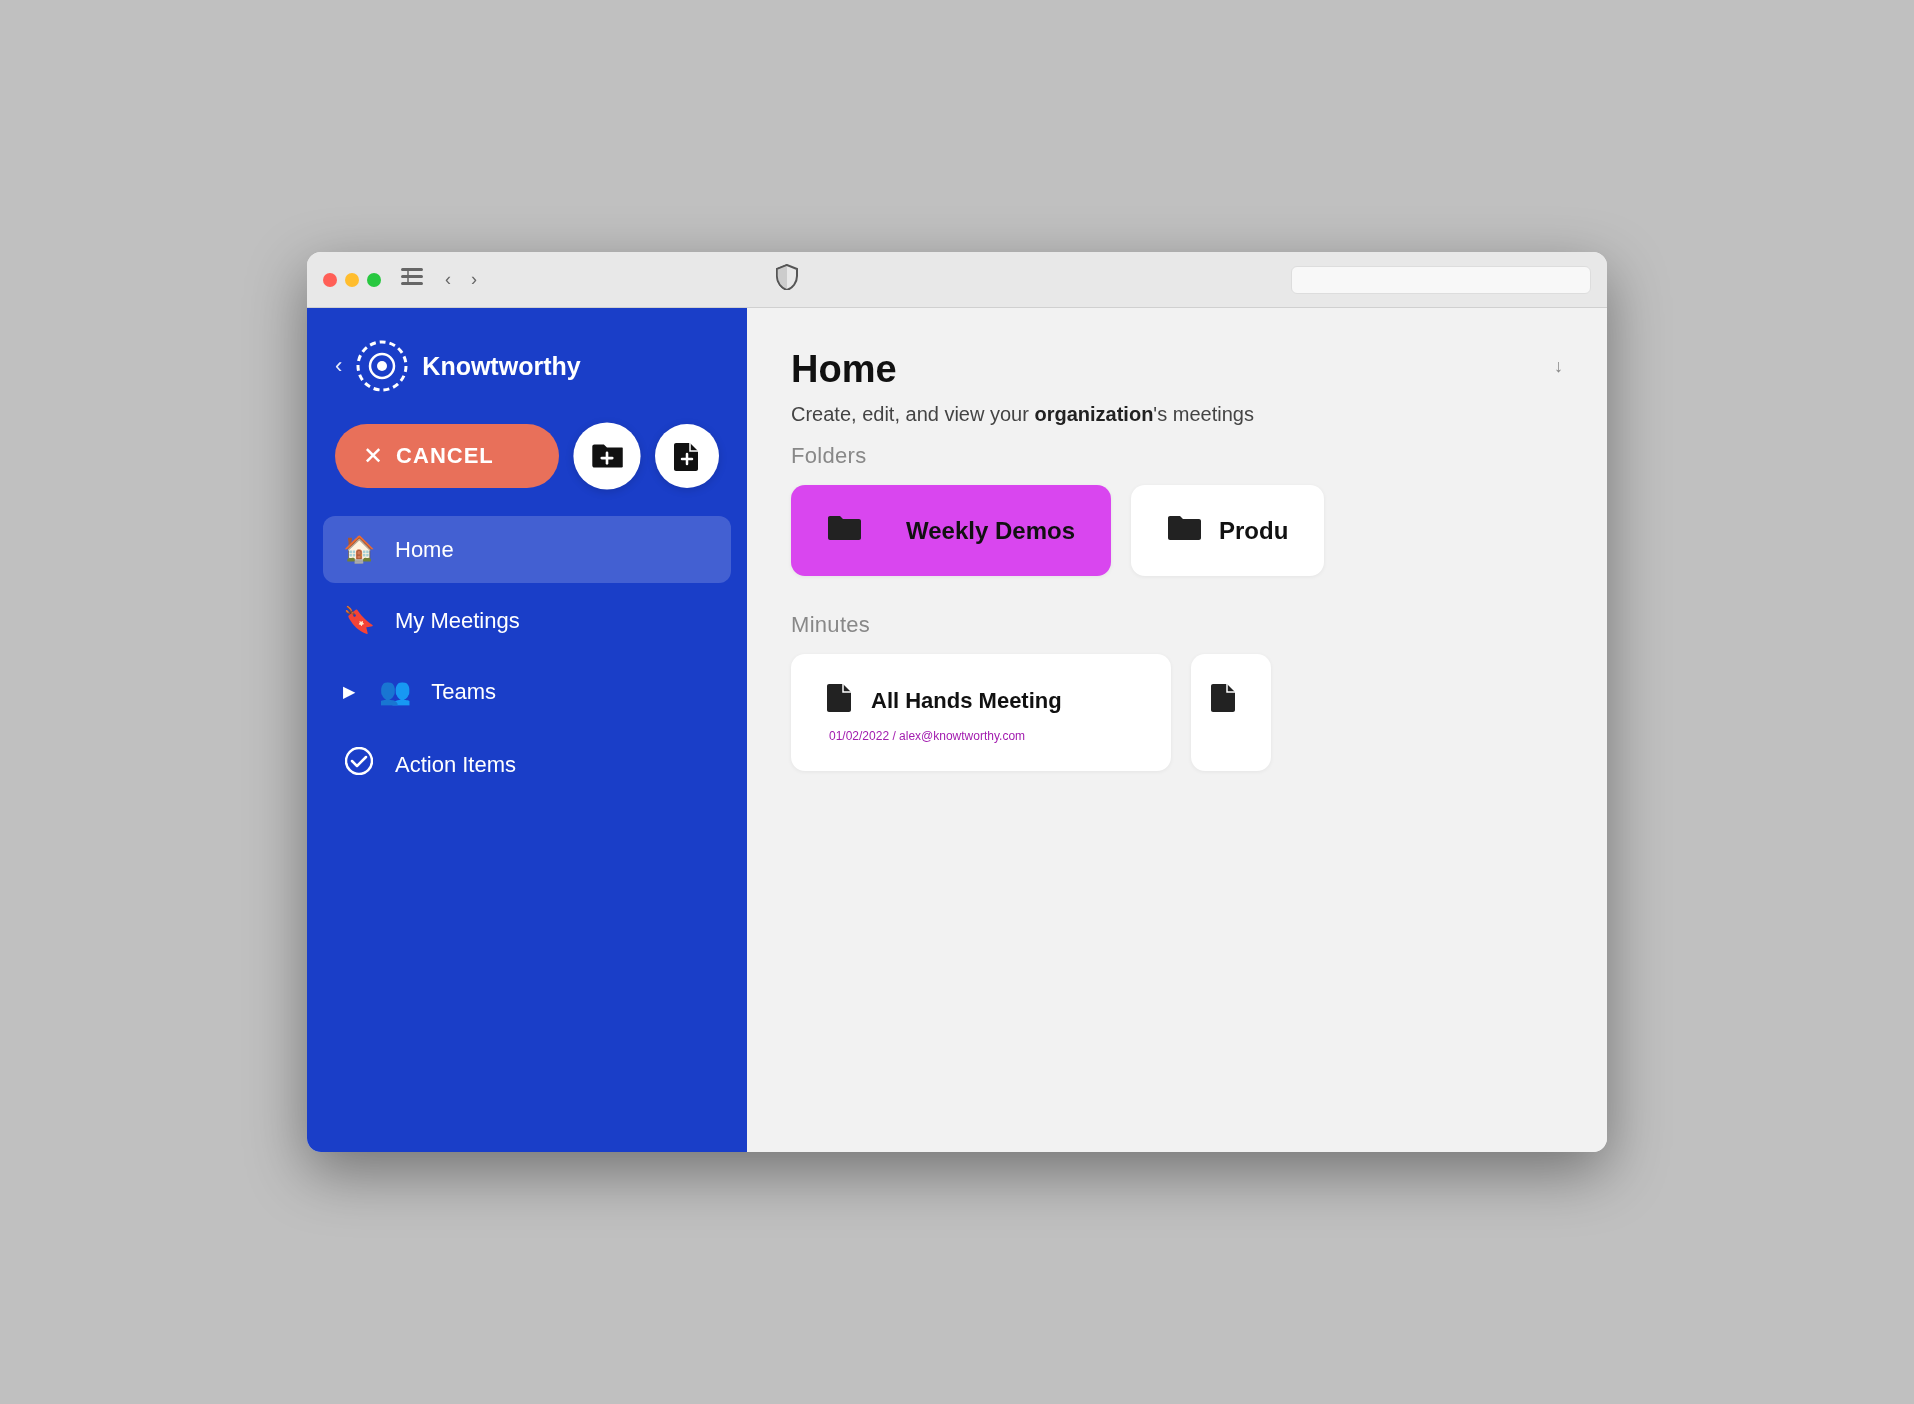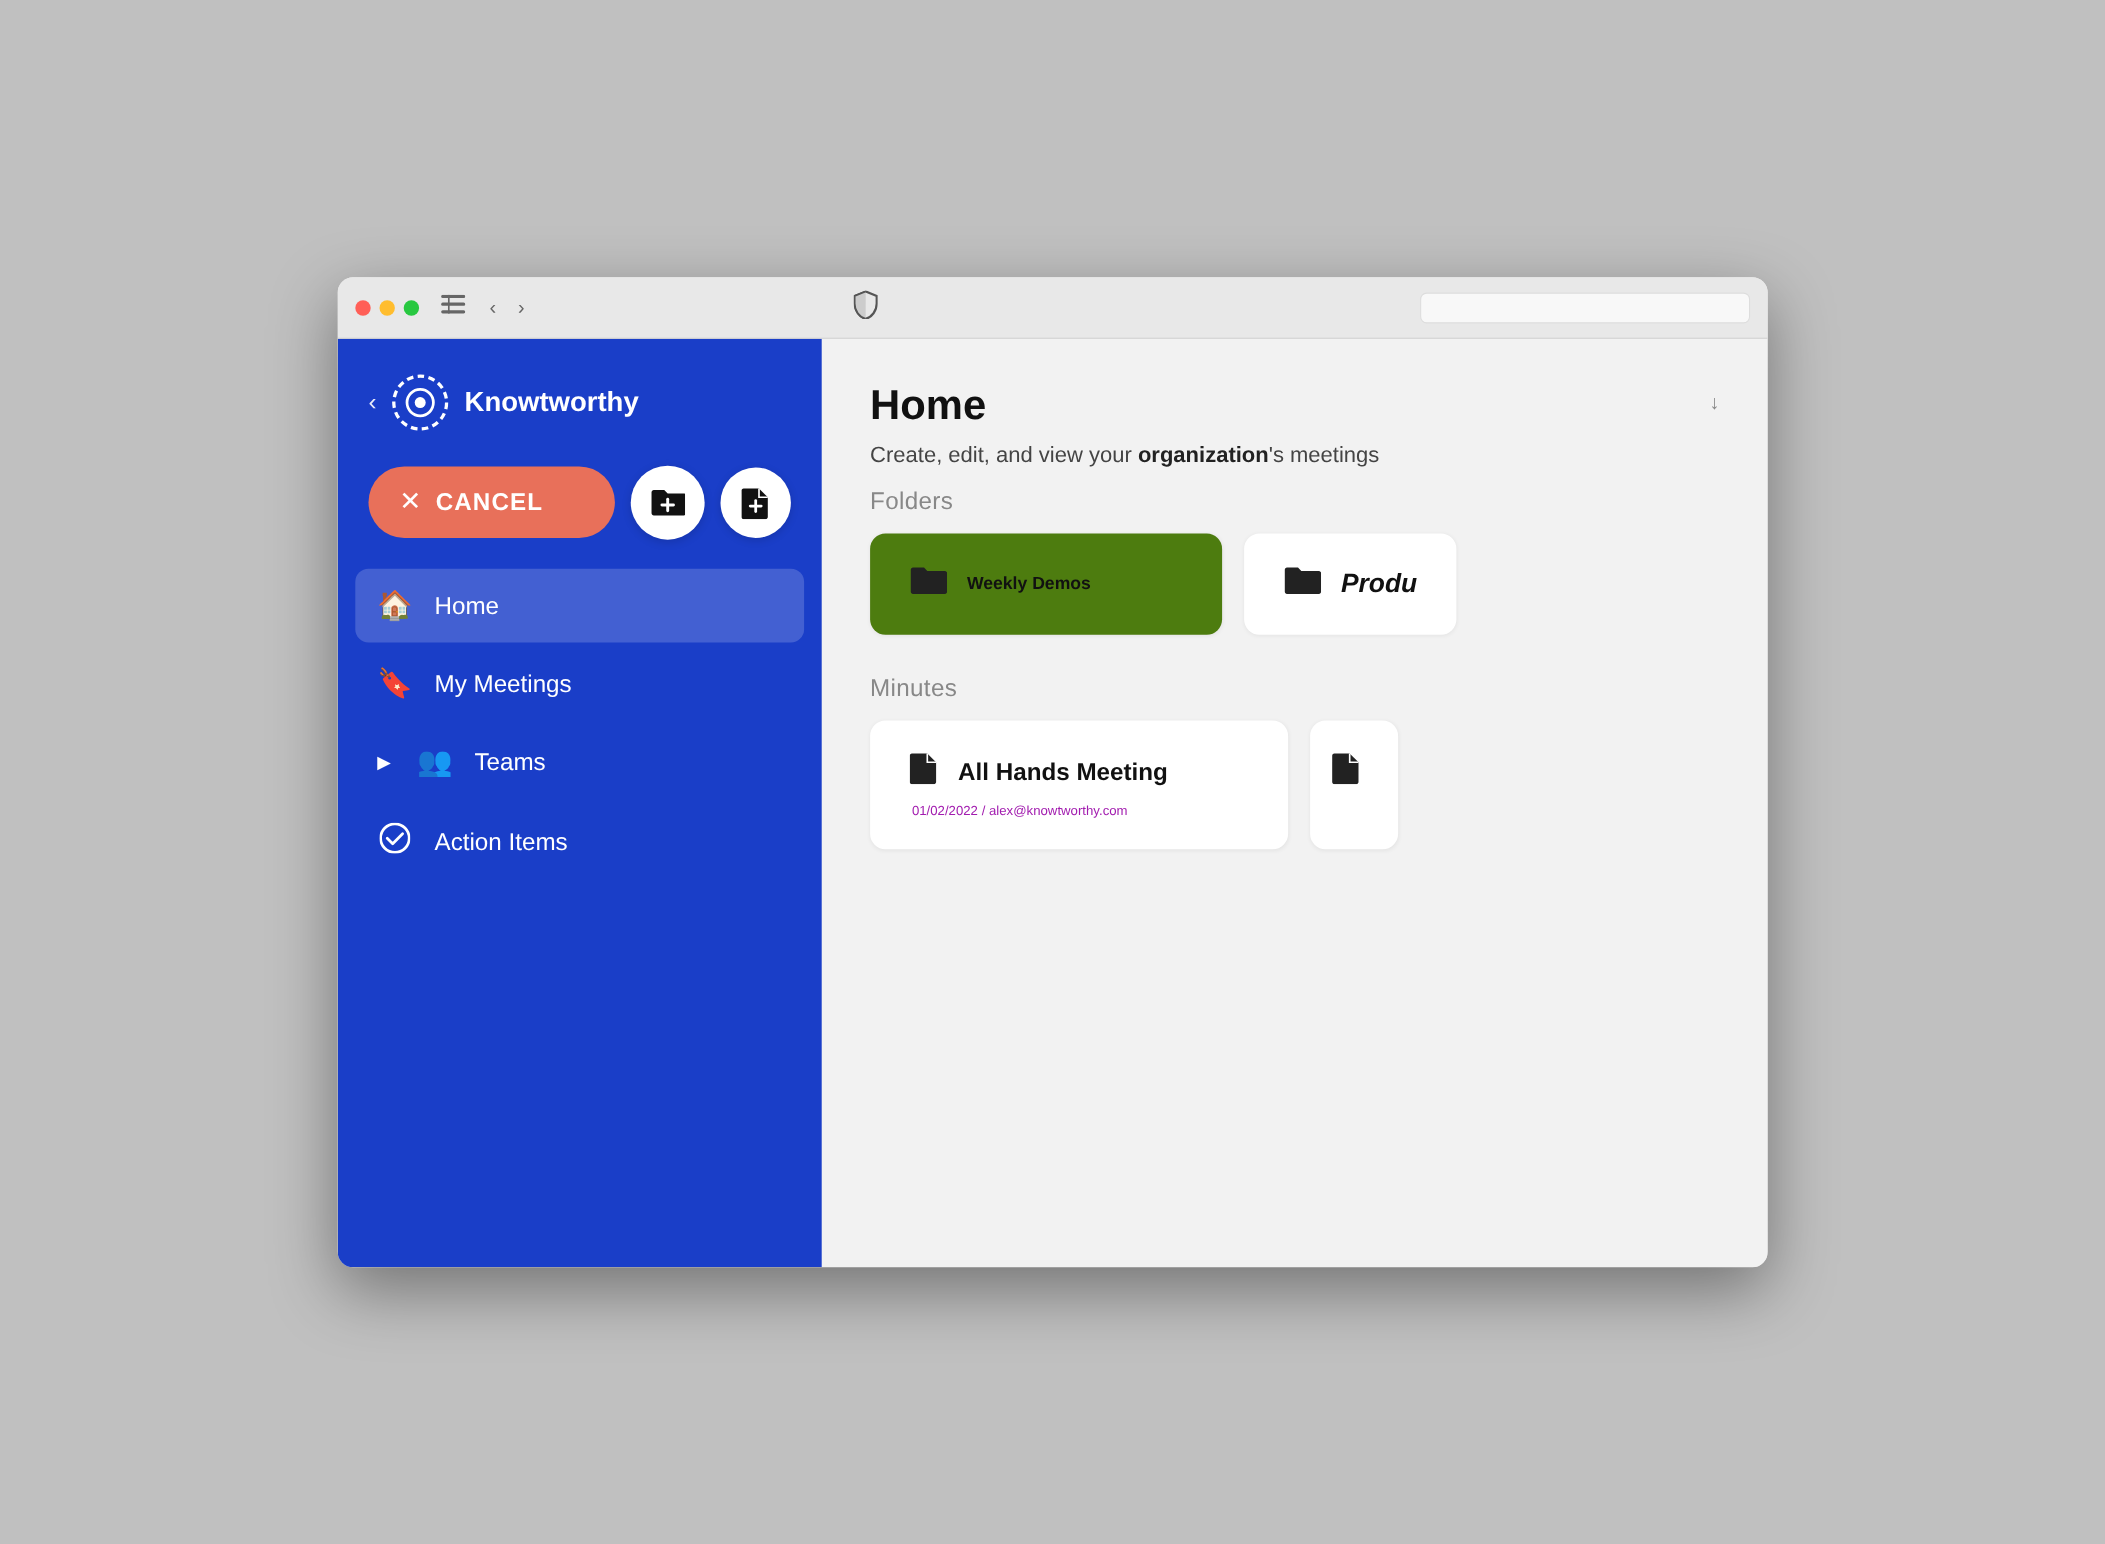--- a/index.html
+++ b/index.html
@@ -254,53 +254,53 @@
       letter-spacing: 0.3px;
     }
 
     .folders-grid {
       display: flex;
       gap: 20px;
       margin-bottom: 36px;
     }
 
     .folder-card {
-      background: #4d7c0f;
+      background: #d946ef;
       border-radius: 14px;
       padding: 28px 36px;
       display: flex;
       align-items: center;
       gap: 18px;
-      font-size: 16px;
+      font-size: 24px;
       font-weight: 600;
       color: #111;
       min-width: 320px;
       box-shadow: 0 1px 4px rgba(0,0,0,0.06);
       cursor: pointer;
+      justify-content: space-between;
     }
 
     .folder-icon-emoji {
       font-size: 30px;
     }
 
     .folder-card-partial {
       background: white;
       border-radius: 14px;
       padding: 28px 36px;
       display: flex;
       align-items: center;
       gap: 18px;
       font-size: 24px;
       font-weight: 600;
       color: #111;
       min-width: 180px;
       box-shadow: 0 1px 4px rgba(0,0,0,0.06);
       cursor: pointer;
       overflow: hidden;
-      font-style: italic;
     }
 
     .minutes-section .section-label {
       margin-top: 0;
     }
 
     .minutes-grid {
       display: flex;
       gap: 20px;
     }

